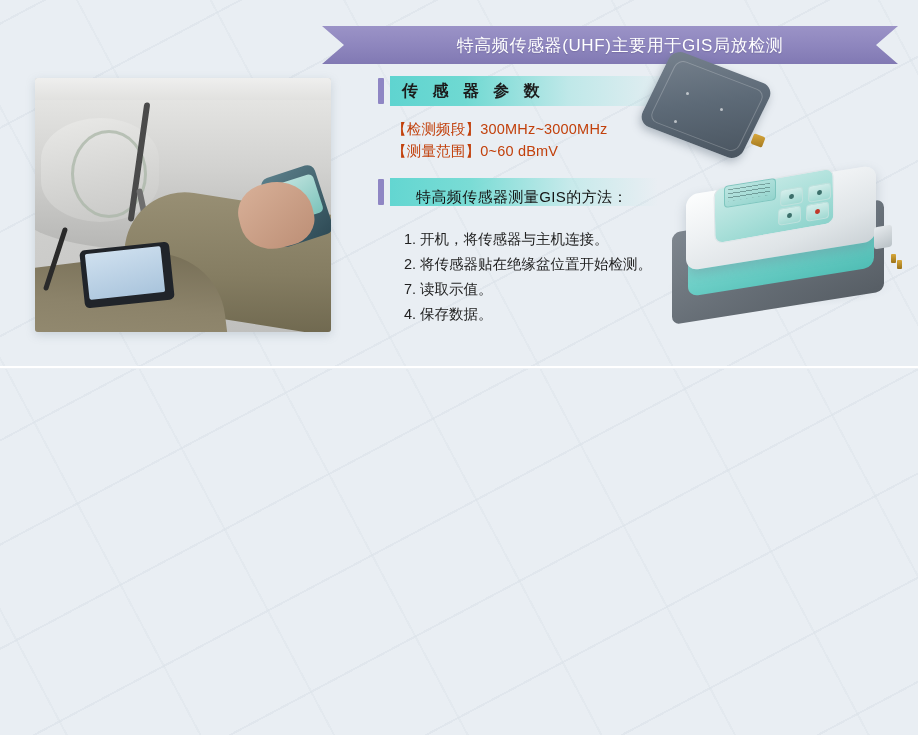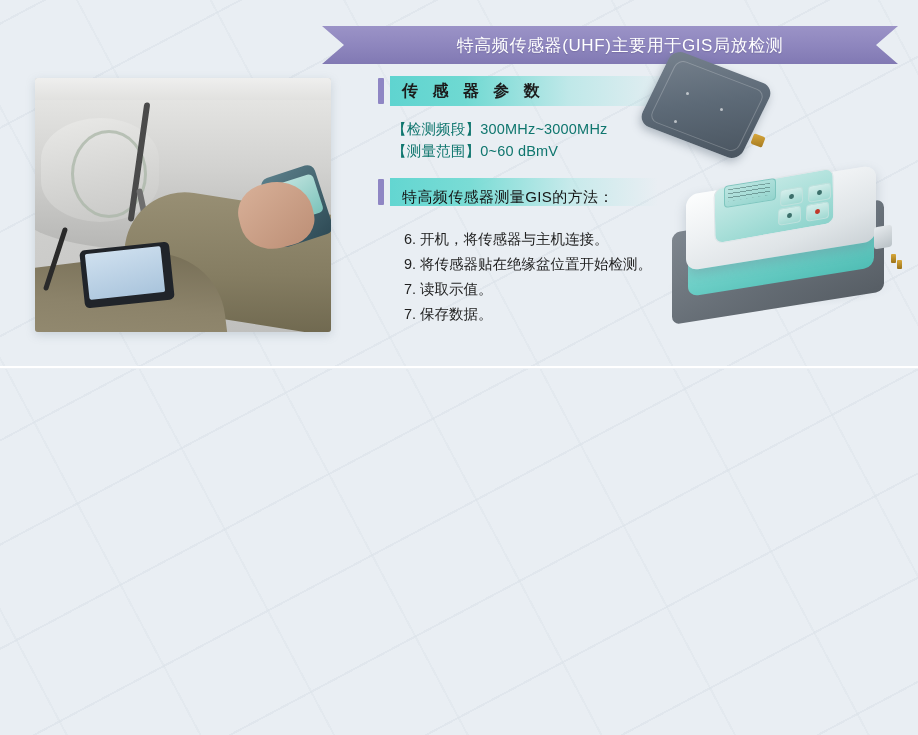--- a/index.html
+++ b/index.html
@@ -107,24 +107,24 @@
   #text-uhf{top:76px;}
 
   
   .param-header{position:relative;height:30px;display:flex;align-items:center;}
   .header-tick{position:absolute;left:0;top:2px;width:6px;height:26px;background:#8f86c4;border-radius:1px;}
   .header-band{position:absolute;left:12px;top:0;height:30px;width:288px;
     background:linear-gradient(90deg,#5fd4d0 0%,#6fd9d2 26%,rgba(140,225,220,.45) 62%,rgba(200,240,238,0) 100%);}
   .header-label{position:relative;z-index:2;margin-left:24px;font-size:16px;font-weight:bold;letter-spacing:5px;color:#1c1c1c;}
 
   .param-list{margin:12px 0 0 14px;padding:0;list-style:none;}
-  .param-list li{font-size:14.5px;line-height:22px;color:#0f766e;letter-spacing:.2px;white-space:nowrap;}
-
-  
-  .method-header{position:relative;height:39px;display:flex;align-items:center;margin-top:16px;}
+  .param-list li{font-size:14.5px;line-height:22px;color:#c2410c;letter-spacing:.2px;white-space:nowrap;}
+
+  
+  .method-header{position:relative;height:39px;display:flex;align-items:center;margin-top:16px;padding-left:14px;}
   .method-tick{position:absolute;left:0;top:1px;width:6px;height:26px;background:#8f86c4;border-radius:1px;}
   .method-band{position:absolute;left:12px;top:0;height:28px;width:268px;
     background:linear-gradient(90deg,#63d6d1 0%,#7adcd5 30%,rgba(150,228,223,.4) 68%,rgba(205,242,240,0) 100%);}
   .method-label{position:relative;z-index:2;margin-left:24px;font-size:15px;color:#141414;letter-spacing:.4px;}
 
   .step-list{margin:10px 0 0 26px;padding:0;list-style:none;}
   .step-list li{font-size:14.5px;line-height:25px;color:#1f1f1f;white-space:nowrap;}
 
   
   .device{position:absolute;}
@@ -221,24 +221,24 @@
         <li>【测量范围】0~60 dBmV</li>
       </ul>
 
       <div class="method-header">
         <span class="method-tick"></span>
         <span class="method-band"></span>
         <span class="method-label">特高频传感器测量GIS的方法：</span>
       </div>
 
       <ul class="step-list">
-        <li>6. 开机，将传感器与主机连接。</li>
-        <li>9. 将传感器贴在绝缘盆位置开始检测。</li>
+        <li>1. 开机，将传感器与主机连接。</li>
+        <li>2. 将传感器贴在绝缘盆位置开始检测。</li>
         <li>7. 读取示值。</li>
-        <li>7. 保存数据。</li>
+        <li>4. 保存数据。</li>
       </ul>
     </div>
 
     <div class="device" id="uhf-plate">
       <div class="plate-body"></div>
       <div class="plate-inset"></div>
       <div class="plate-screw" style="left:40px;top:34px;"></div>
       <div class="plate-screw" style="left:74px;top:50px;"></div>
       <div class="plate-screw" style="left:28px;top:62px;"></div>
       <div class="plate-conn"></div>

